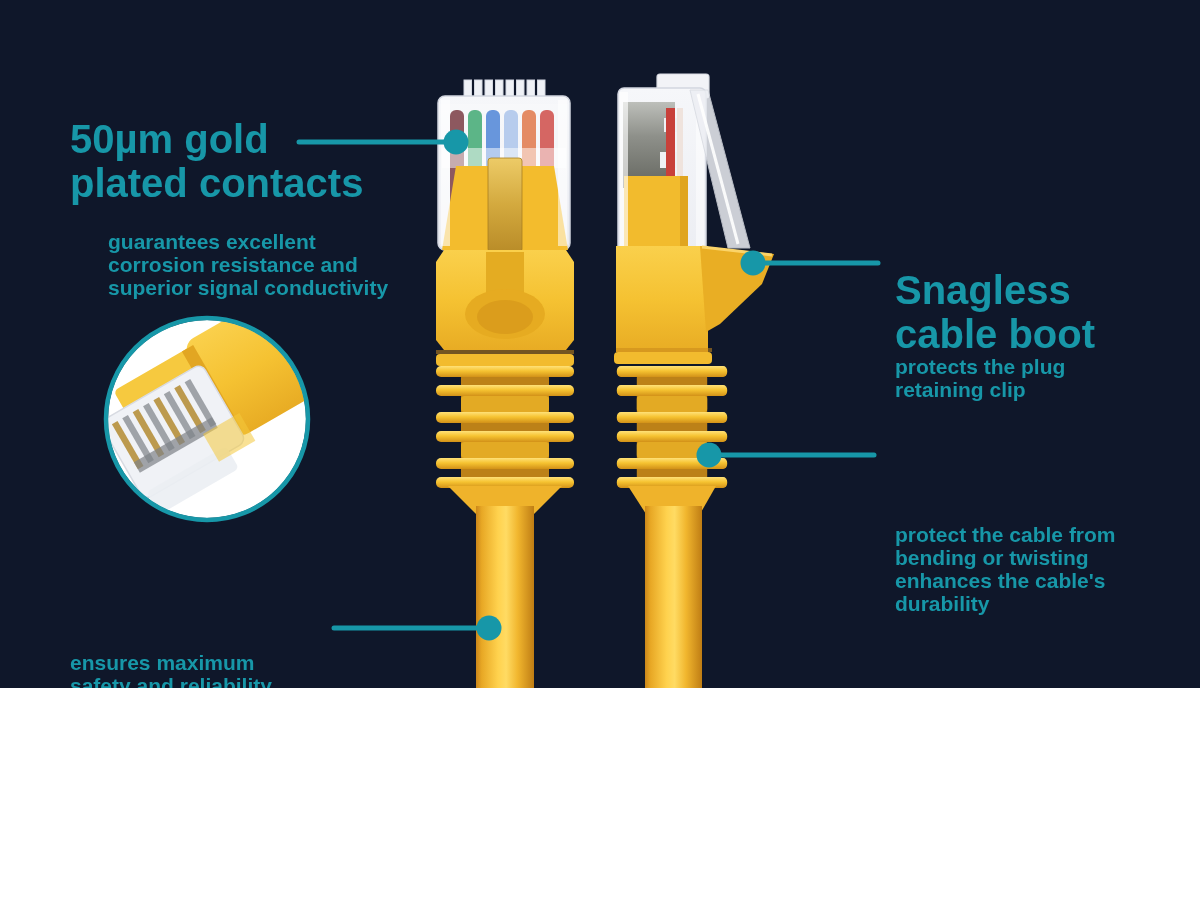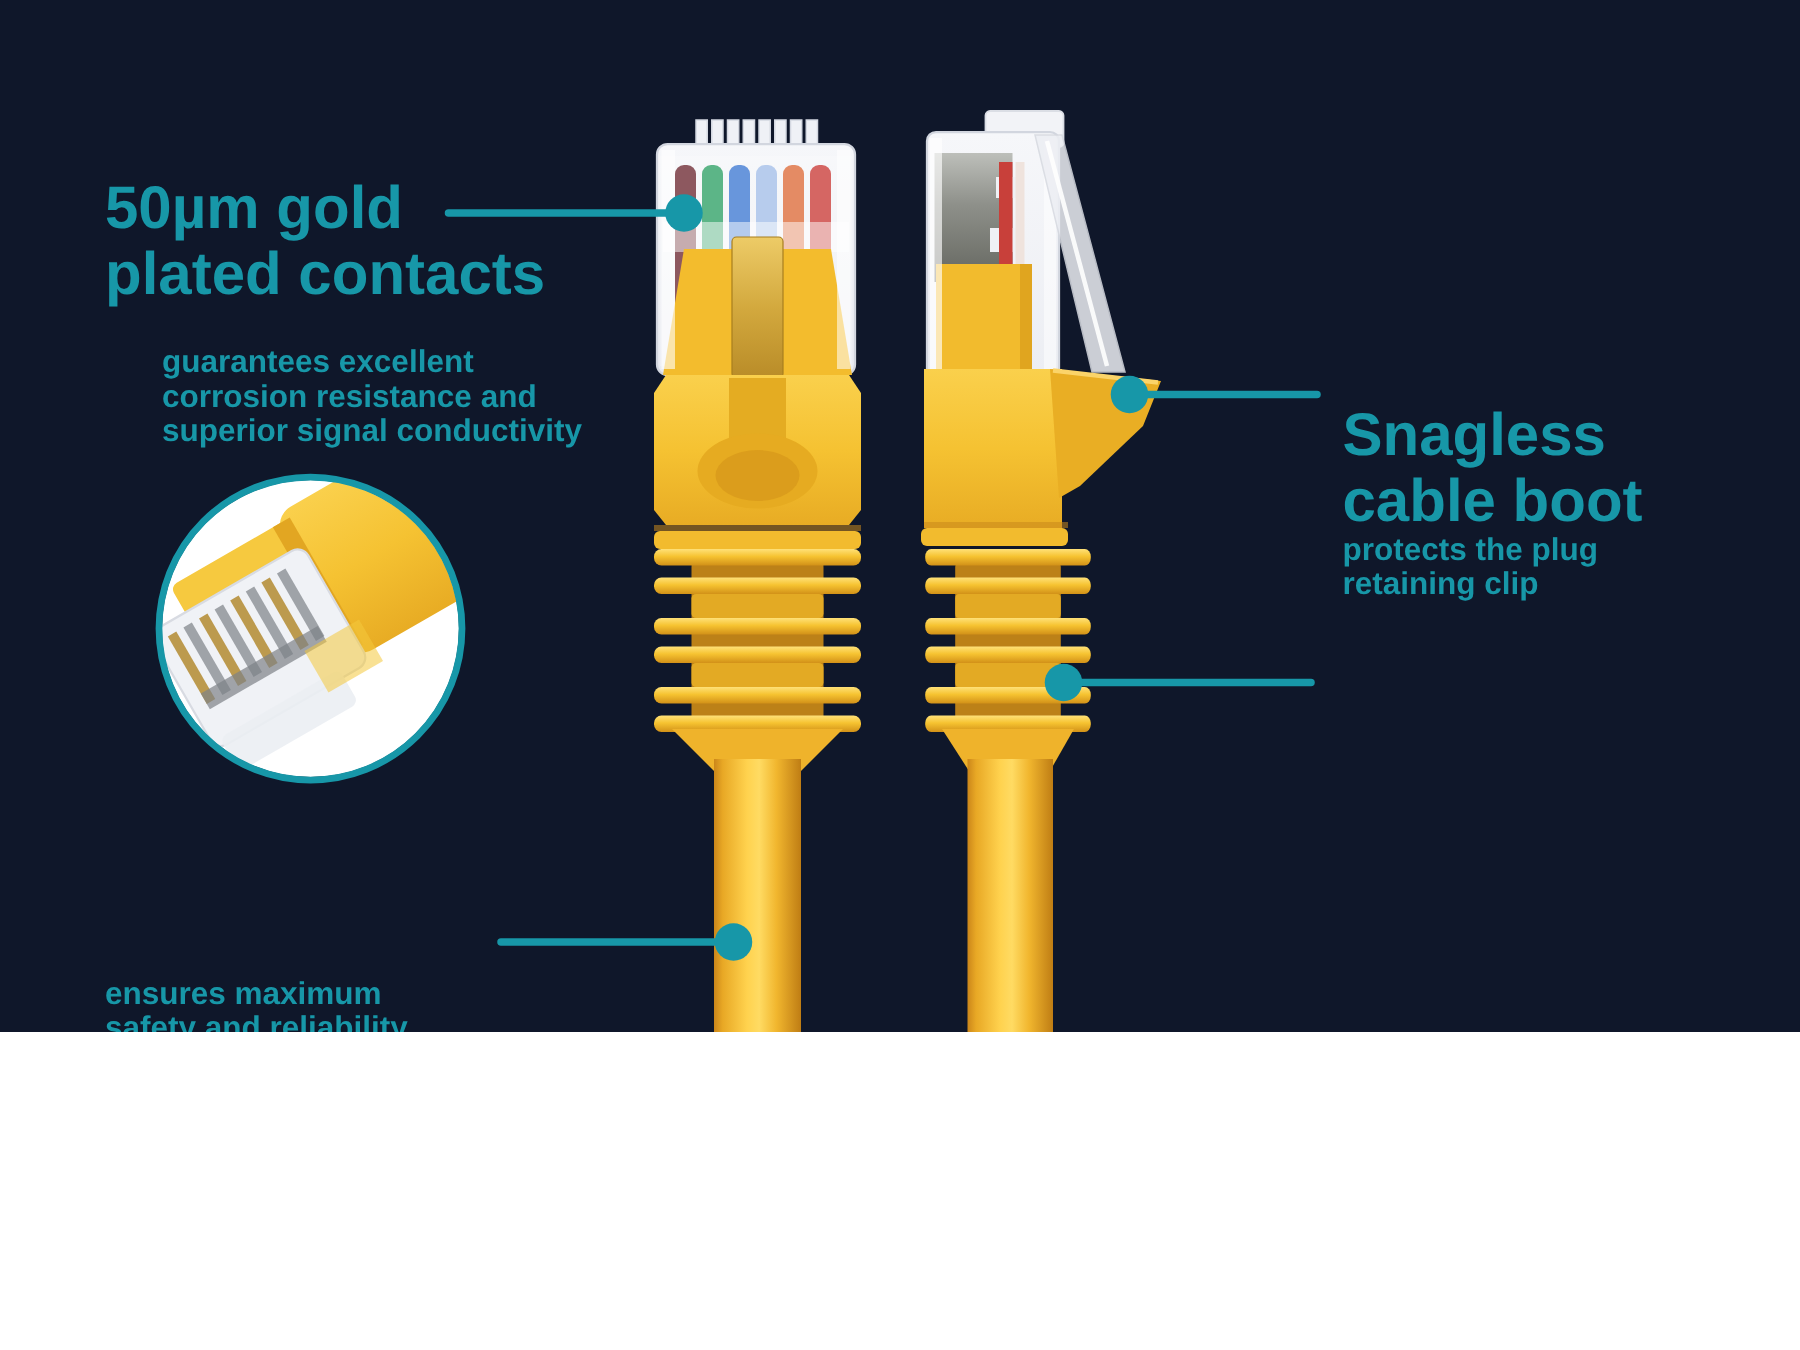--- a/index.html
+++ b/index.html
@@ -221,17 +221,21 @@
 plated contacts</div>
   <div id="gold-desc" class="callout-desc">guarantees excellent
 corrosion resistance and
 superior signal conductivity</div>
 
   <div id="snagless-title" class="callout-title">Snagless
 cable boot</div>
   <div id="snagless-desc" class="callout-desc">protects the plug
 retaining clip</div>
 
+  <div id="molded-desc" class="callout-desc">protect the cable from
+bending or twisting
+enhances the cable's
+durability</div>
 
   <div id="ul-desc" class="callout-desc">ensures maximum
 safety and reliability</div>
 
 </div>
 
 </body></html>

